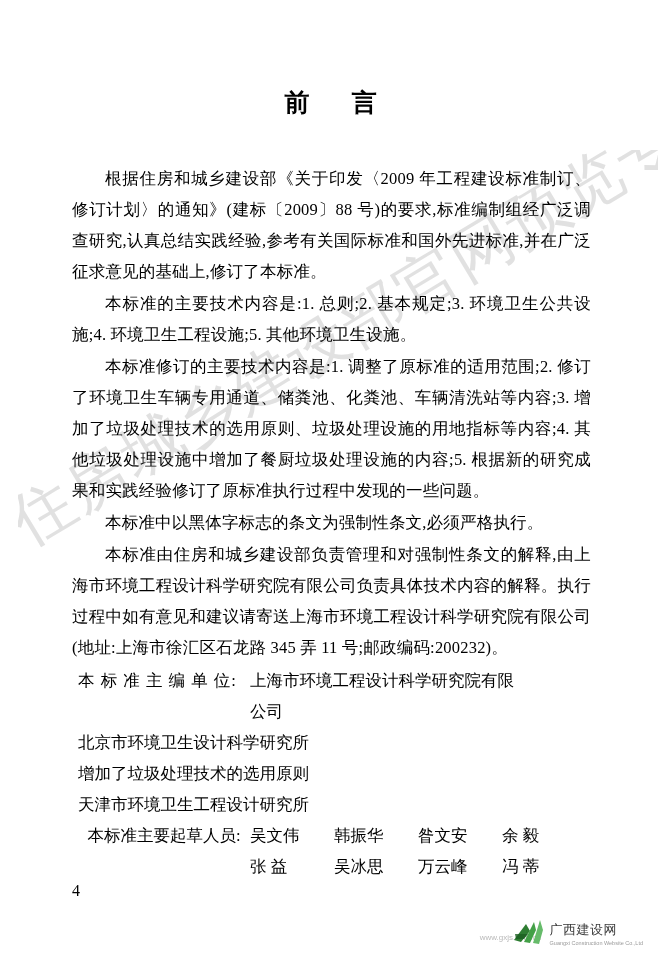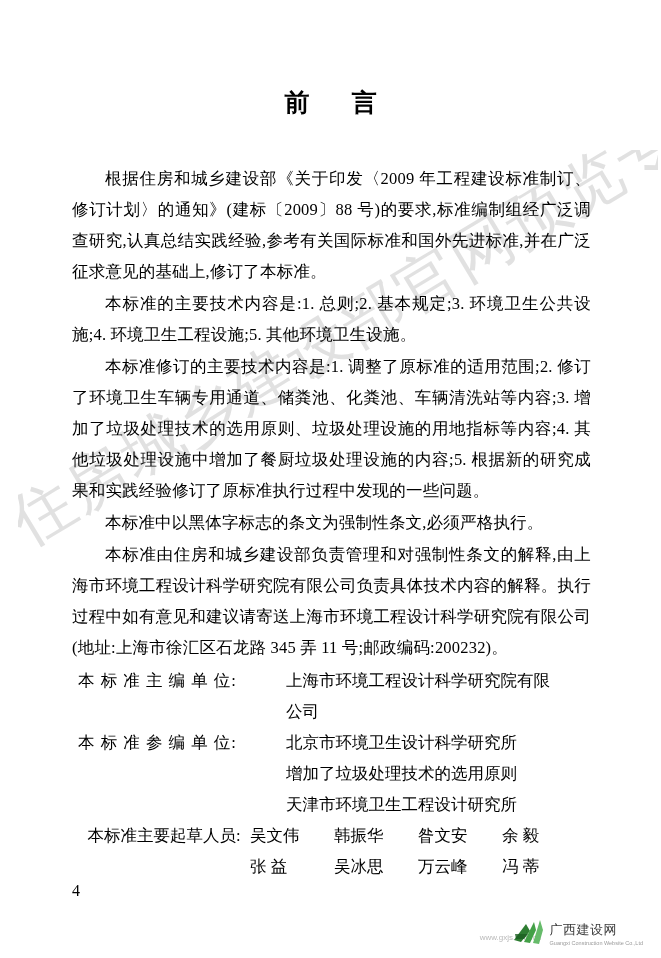--- a/index.html
+++ b/index.html
@@ -74,21 +74,20 @@
     letter-spacing: 0.2px;
   }
   .unit-list {
     margin-top: 2px;
   }
   .unit-row {
     display: flex;
     font-size: 16.5px;
     line-height: 31px;
     padding-left: 6px;
-    gap: 36px;
   }
   .unit-label {
     width: 172px;
     flex: 0 0 172px;
     letter-spacing: 1px;
     white-space: nowrap;
   }
   .unit-values {
     flex: 1 1 auto;
   }
@@ -194,21 +193,20 @@
 
         <div class="unit-row">
           <div class="unit-label">本 标 准 主 编 单 位:</div>
           <div class="unit-values">
             <span class="line">上海市环境工程设计科学研究院有限</span>
             <span class="line">公司</span>
           </div>
         </div>
 
         <div class="unit-row">
-          <div class="unit-label">本 标 准 参 编 单 位:</div>
           <div class="unit-values">
             <span class="line">北京市环境卫生设计科学研究所</span>
             <span class="line">增加了垃圾处理技术的选用原则</span>
             <span class="line">天津市环境卫生工程设计研究所</span>
           </div>
         </div>
 
         <div class="name-row">
           <div class="name-label">本标准主要起草人员:</div>
           <div class="names">

